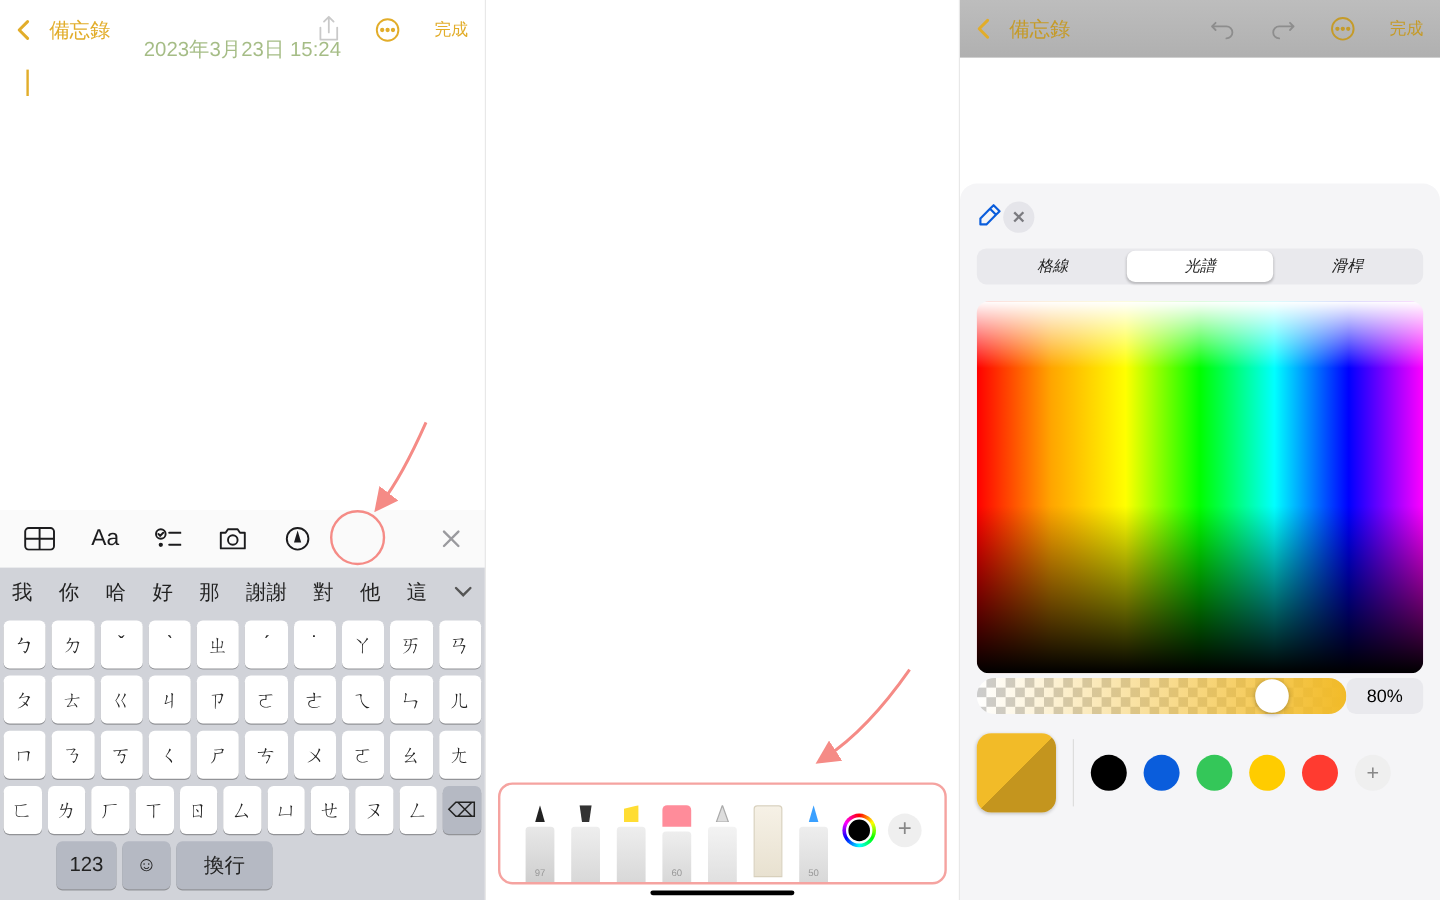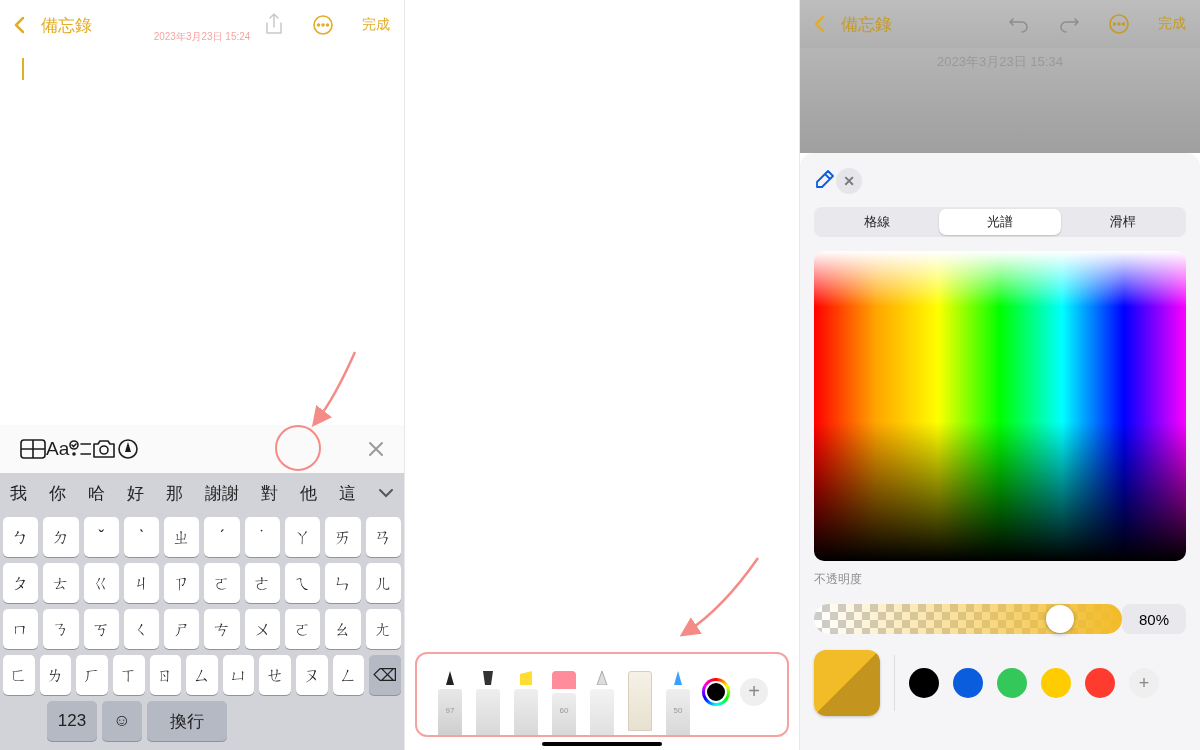--- a/index.html
+++ b/index.html
@@ -9,70 +9,70 @@
 .col2 { width: 395px; border-right: 1px solid #e8e8e8; }
 .col3 { width: 400px; }
 
 
 .c1-top { height: 50px; display: flex; align-items: center; padding: 0 14px; }
 .back { color: #e2ad2a; font-size: 17px; display: flex; align-items: center; gap: 16px; cursor: pointer; }
 .back svg { stroke: #e2ad2a; }
 .c1-icons { margin-left: auto; display: flex; gap: 28px; align-items: center; }
 .ic { cursor: pointer; color: #e2ad2a; display:flex; align-items:center; justify-content:center; }
 .done { color: #e2ad2a; font-size: 14px; font-weight: 400; }
-.ghost-date { color: #ef4444; font-size: 10px; position: absolute; top: 30px; left: 50%; transform: translateX(-50%); opacity: .5; }
+.ghost-date { color: #4d7c0f; font-size: 17px; position: absolute; top: 30px; left: 50%; transform: translateX(-50%); opacity: .5; }
 .cursor-line { width: 2px; height: 22px; background: #e2ad2a; position: absolute; top: 58px; left: 22px; }
 .kb-area { position: absolute; bottom: 0; width: 100%; background: #d1d3d9; }
-.toolbar-row { height: 48px; background: #fafafa; display: flex; align-items: center; padding: 0 20px; color: #1c1c1e; }
+.toolbar-row { height: 48px; background: #fafafa; display: flex; align-items: center; padding: 0 20px; gap: 30px; color: #1c1c1e; }
 .toolbar-row .tb { cursor: pointer; display:flex; align-items:center; justify-content:center;}
 .markup-circle { border: 2.5px solid #f58b86; border-radius: 50%; width: 46px; height: 46px; position: absolute; top: 0px; left: 275px; pointer-events: none; }
 .arrow-red { position: absolute; top: -78px; left: 310px; width: 50px; height: 80px; pointer-events:none; }
 .sug-row { height: 40px; display: flex; align-items: center; justify-content: space-between; padding: 0 10px; font-size: 17px; color: #222; }
 .sug-row span { cursor:pointer; }
 .sug-row .chev { cursor: pointer; }
 .key-grid { padding: 4px 3px 3px; }
 .krow { display: flex; gap: 5px; margin-bottom: 6px; }
 .key { flex: 1; height: 40px; background: #fff; border-radius: 5px; box-shadow: 0 1px 0 rgba(0,0,0,.3); display: flex; align-items: center; justify-content: center; font-size: 17px; cursor: pointer; color:#222;}
 .key.mod { background: #b5b9c3; }
 .key.bksp { background: #b5b9c3; }
 .bottom-row .key123 { flex: 0 0 50px; margin-left: 44px; }
 .bottom-row .emoji { flex: 0 0 40px; }
 .bottom-row .space { flex: 1; background:#fff; }
 .bottom-row .ret { flex: 0 0 80px; }
 .tool-tray { position: absolute; bottom: 13px; left: 10px; right: 10px; height: 85px; border: 2px solid #f5a3a0; border-radius: 12px; background: #fff; display: flex; align-items: flex-end; justify-content: center; padding: 8px 12px 0; gap: 10px; }
 .tool { width: 28px; height: 64px; position: relative; cursor: pointer; }
 .tool .tip { position: absolute; top: 0; left: 50%; transform: translateX(-50%); }
 .tool .body { position: absolute; bottom: 0; width: 24px; left: 2px; border-radius: 3px 3px 0 0; }
-.toolnum { position: absolute; bottom: 20px; left: 50%; transform: translateX(-50%); font-size: 8px; color: #999; }
+.toolnum { position: absolute; bottom: 3px; left: 50%; transform: translateX(-50%); font-size: 8px; color: #999; }
 .color-ring { width: 28px; height: 28px; border-radius: 50%; background: conic-gradient(red,yellow,lime,cyan,blue,magenta,red); display:flex; align-items:center; justify-content:center; cursor:pointer; align-self:center; margin-bottom: 14px;}
 .color-ring::after { content:""; width:18px; height:18px; background:#000; border:2px solid #fff; border-radius:50%; }
 .add-tool { width: 28px; height: 28px; border-radius: 50%; background: #efefef; display:flex; align-items:center; justify-content:center; cursor:pointer; align-self:center; color:#888; font-size: 20px; margin-bottom:14px;}
 .home-ind { position: absolute; bottom: 4px; left: 50%; transform: translateX(-50%); width: 120px; height: 4px; background: #000; border-radius: 3px; }
 
 
 .c3-top { height: 48px; display: flex; align-items: center; padding: 0 14px; background: linear-gradient(#bdbdbd,#b0b0b0); }
 .c3-under { height: 105px; background: linear-gradient(#b5b5b5,#9f9f9f); position: relative; }
 .c3-date { position:absolute; top:5px; left:50%; transform:translateX(-50%); color:#808080; font-size:13px; opacity:.5;}
 .c3-top .ic, .c3-top .done, .c3-top .back { color: #c59b29; }
 .c3-top .undo { color: #8d8d8d; }
 .sheet { position: absolute; top: 153px; left: 0; right: 0; bottom: 0; background: #f5f5f7; border-radius: 14px 14px 0 0; padding: 14px; }
 .sheet-head { display:flex; align-items: center; height: 28px; }
 .eyed { cursor: pointer; }
 .sheet-title { flex:1; text-align:center; font-weight:600; font-size:17px; }
 .close-x { width: 26px; height: 26px; border-radius: 50%; background: #e5e5ea; display:flex; align-items:center; justify-content:center; color:#7a7a7f; cursor:pointer; font-size:14px; font-weight:bold;}
-.seg { margin-top: 12px; height: 30px; background: #e9e9ed; border-radius: 8px; display:flex; padding:2px; }
+.seg { margin-top: 12px; height: 30px; background: #e9e9ed; border-radius: 8px; display:flex; padding:2px;font-style:italic; }
 .seg div { flex:1; display:flex; align-items:center; justify-content:center; font-size: 13px; cursor:pointer; border-radius:7px; color:#222;}
 .seg .sel { background:#fff; box-shadow: 0 1px 2px rgba(0,0,0,.2); }
 .spectrum { margin-top: 14px; height: 310px; border-radius: 10px; background:
   linear-gradient(to bottom, #fff 0%, rgba(255,255,255,0) 18%, rgba(0,0,0,0) 55%, #000 100%),
   linear-gradient(to right, red, orange, yellow, lime, cyan, blue, magenta);
   cursor: crosshair;
 }
 .opacity-lbl { margin-top: 10px; font-size: 12px; color: #8e8e93; }
-.opacity-row { display:flex; margin-top:16px; align-items: center; }
+.opacity-row { display:flex; margin-top:4px; align-items: center; }
 .op-track { flex:1; height: 30px; border-radius: 15px; position:relative;
   background:
     linear-gradient(to right, rgba(242,187,40,0), rgba(242,187,40,1)),
     repeating-conic-gradient(#ccc 0 25%, #fff 0 50%) 0 0/16px 16px;
   cursor: pointer;
 }
 .op-knob { position:absolute; top:1px; width:28px; height:28px; border-radius:50%; background:#fff; box-shadow:0 1px 4px rgba(0,0,0,.3); left: calc(80% - 14px);}
 .op-val { width: 64px; height: 30px; background: #e9e9ed; border-radius: 8px; display:flex; align-items:center; justify-content:center; font-size:15px; }
 .swatch-row { display:flex; gap:14px; margin-top: 16px; align-items:center; }
 .big-swatch { width: 66px; height: 66px; border-radius: 12px;
@@ -314,40 +314,36 @@
         <svg width="22" height="22" viewBox="0 0 22 22" stroke="#c59b29" fill="none" stroke-width="1.6">
             <circle cx="11" cy="11" r="9"></circle>
             <circle cx="6.5" cy="11" r="1" fill="#c59b29"></circle>
             <circle cx="11" cy="11" r="1" fill="#c59b29"></circle>
             <circle cx="15.5" cy="11" r="1" fill="#c59b29"></circle>
           </svg>
       </div>
       <div class="ic done">完成</div>
     </div>
   </div>
-  <div class="c3-under">
-      <div class="c3-date">2023年3月23日 15:34</div>
-    </div>
 
   <div class="sheet">
     <div class="sheet-head">
       <div class="eyed">
         <svg width="22" height="22" viewBox="0 0 22 22" fill="none" stroke="#0a5ddc" stroke-width="1.8">
             <path d="M14 3l5 5-3 3-5-5zM11 6L3 14v5h5l8-8" stroke-linejoin="round"></path>
           </svg>
       </div>
       <div class="close-x">✕</div>
     </div>
     <div class="seg">
       <div>格線</div>
       <div class="sel">光譜</div>
       <div>滑桿</div>
     </div>
     <div class="spectrum"></div>
-    <div class="opacity-lbl">不透明度</div>
     <div class="opacity-row">
       <div class="op-track">
           <div class="op-knob"></div>
         </div>
       <div class="op-val">80%</div>
     </div>
     <div class="swatch-row">
       <div class="big-swatch"></div>
       <div class="sep-v"></div>
       <div class="sw" style="background:#000000"></div>

